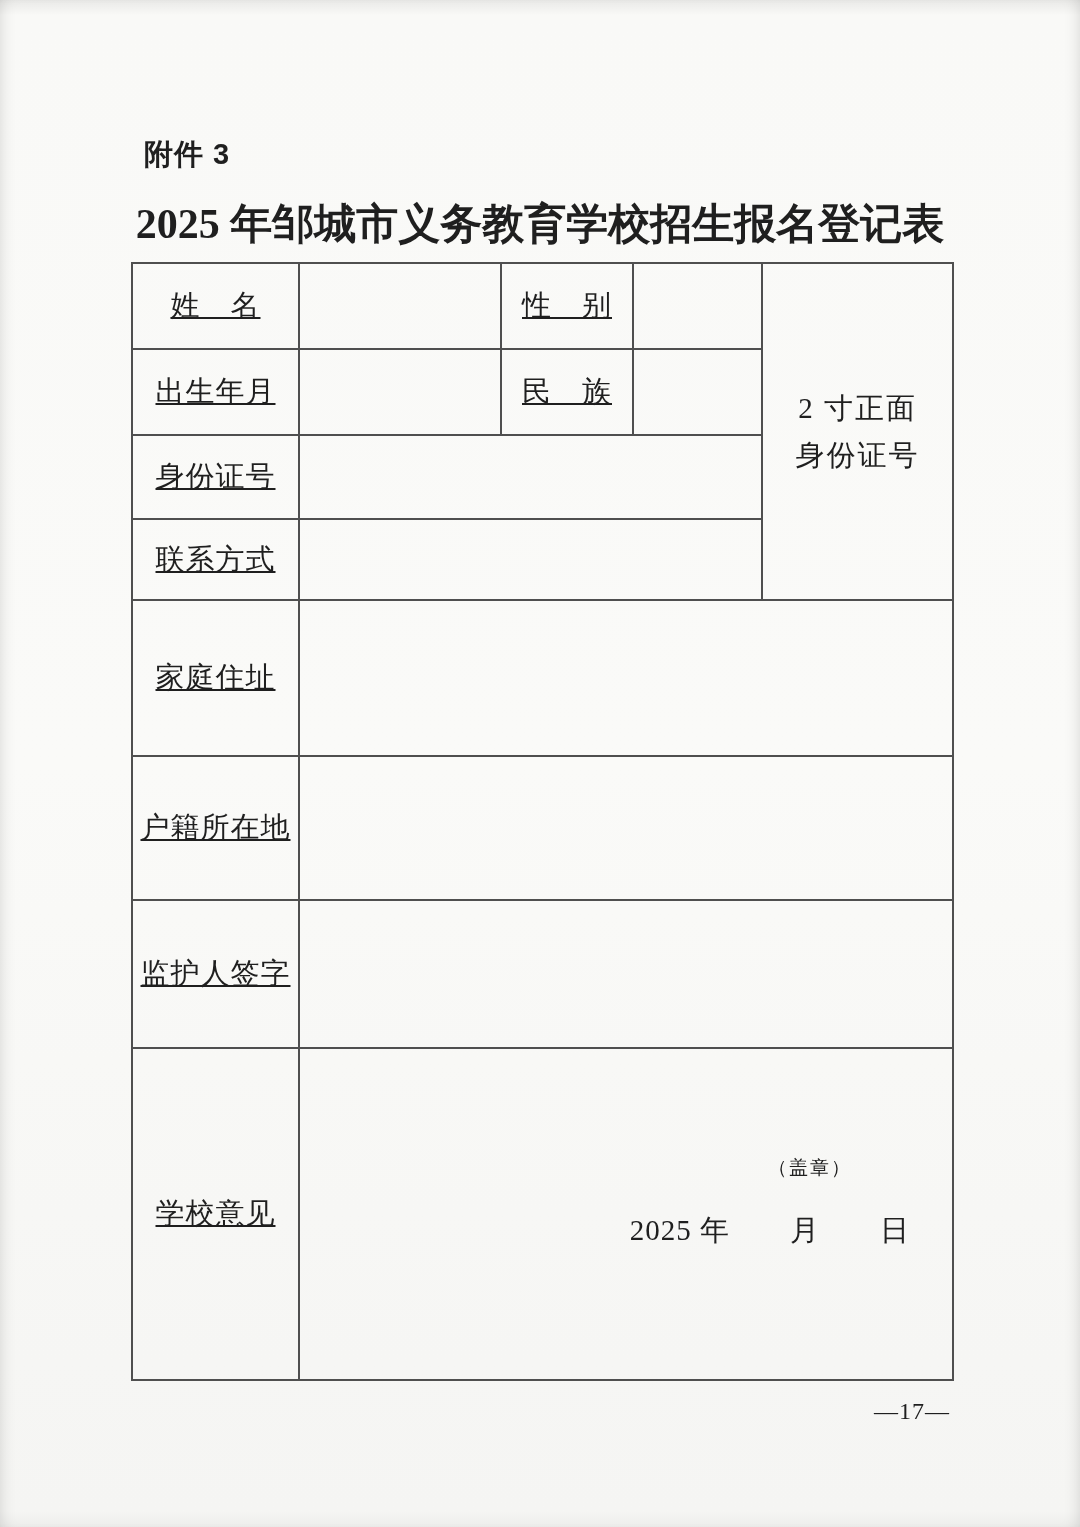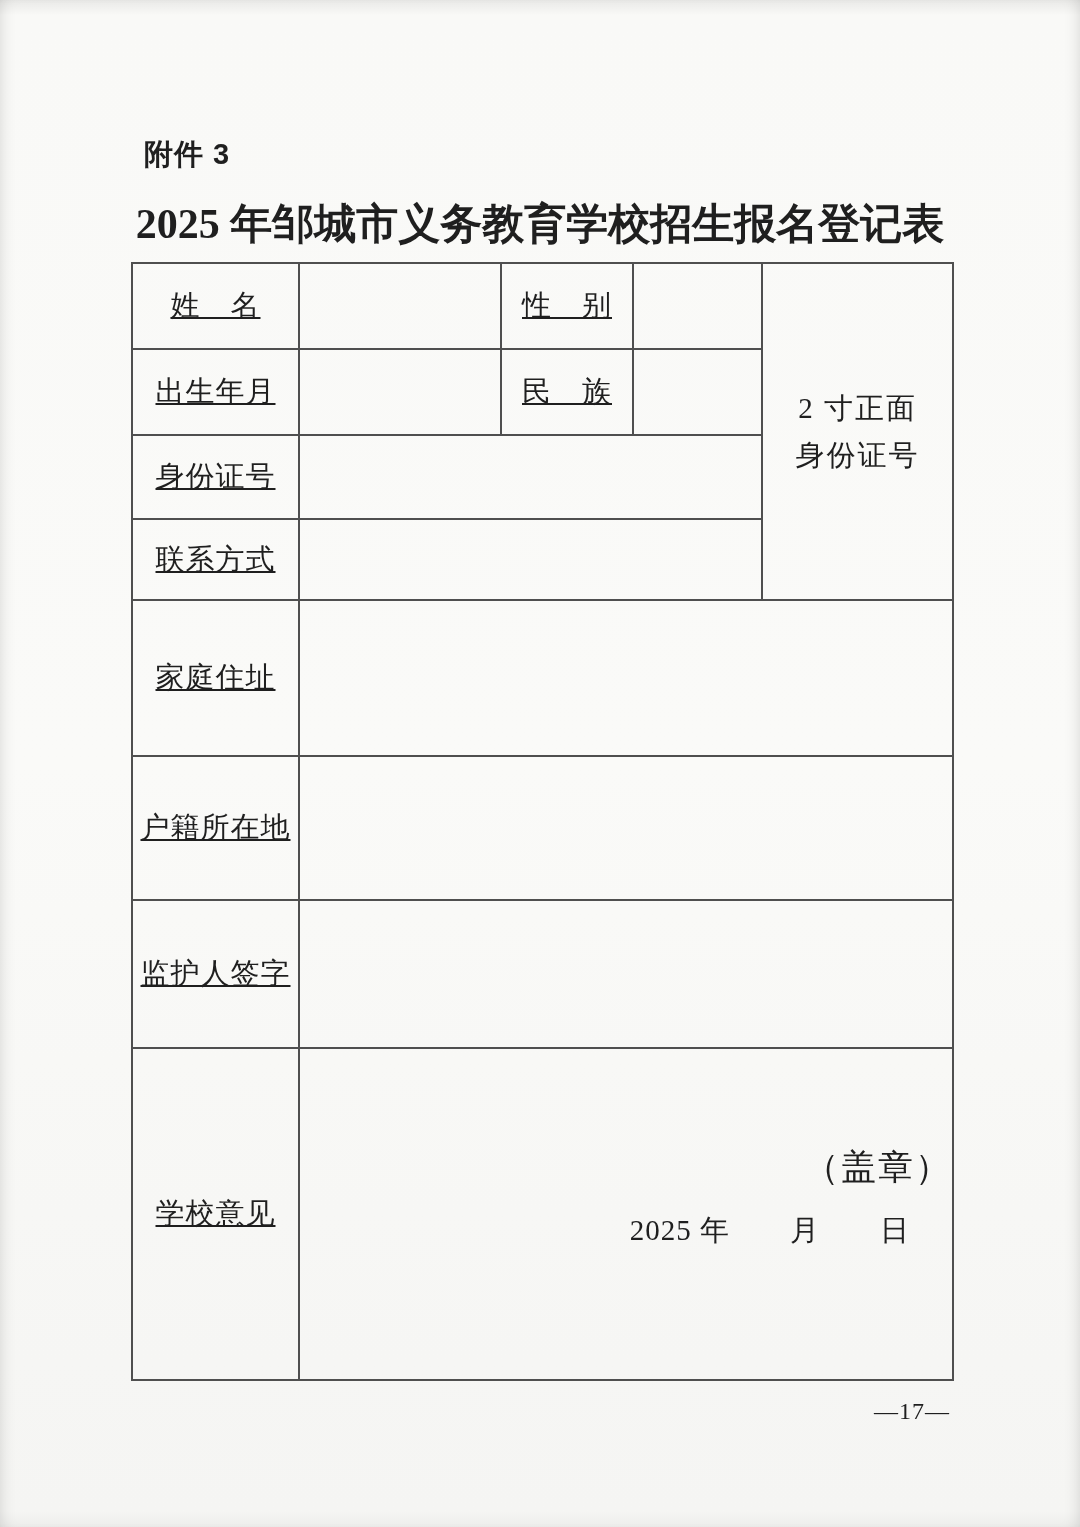--- a/index.html
+++ b/index.html
@@ -39,21 +39,21 @@
   }
   td.label{text-align:center;letter-spacing:1px;text-decoration:underline;}
   td.photo{
     text-align:center;font-size:30px;line-height:47px;letter-spacing:2px;border-radius:24px;
   }
   td.opinion-value{vertical-align:bottom;}
   .opinion-inner{
     display:flex;flex-direction:column;align-items:flex-end;
     padding:0 0 30px 0;
   }
-  .stamp-line{font-size:35px;line-height:34px;letter-spacing:2px;}
+  .stamp-line{font-size:19px;line-height:34px;padding-right:100px;letter-spacing:2px;}
   .date-line{font-size:29px;line-height:34px;padding-right:42px;margin-top:28px;letter-spacing:1px;}
   .page-number{
     position:absolute;top:1398px;right:130px;
     font-size:24px;letter-spacing:1px;
   }
   
   tr.r1 td{height:84px;}
   tr.r2 td{height:84px;}
   tr.r3 td{height:82px;}
   tr.r4 td{height:79px;}

